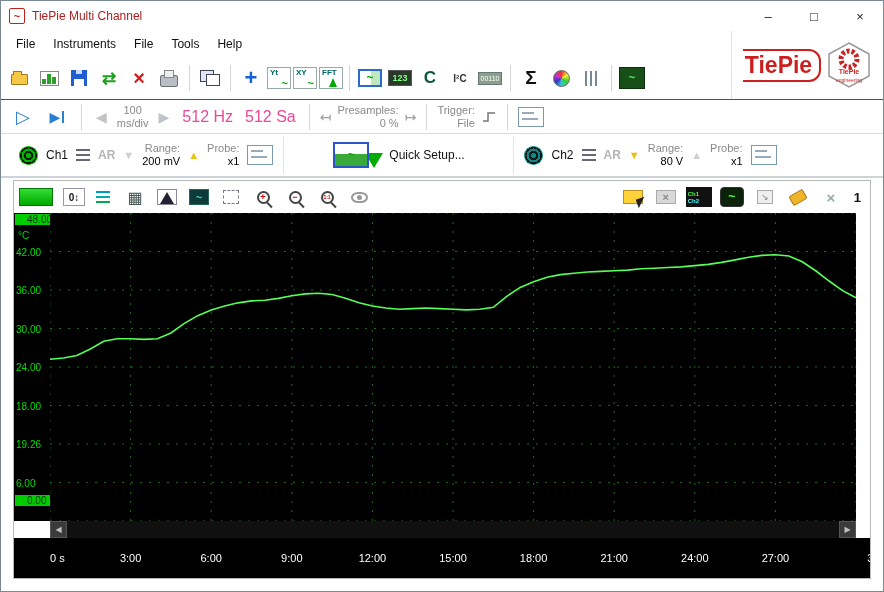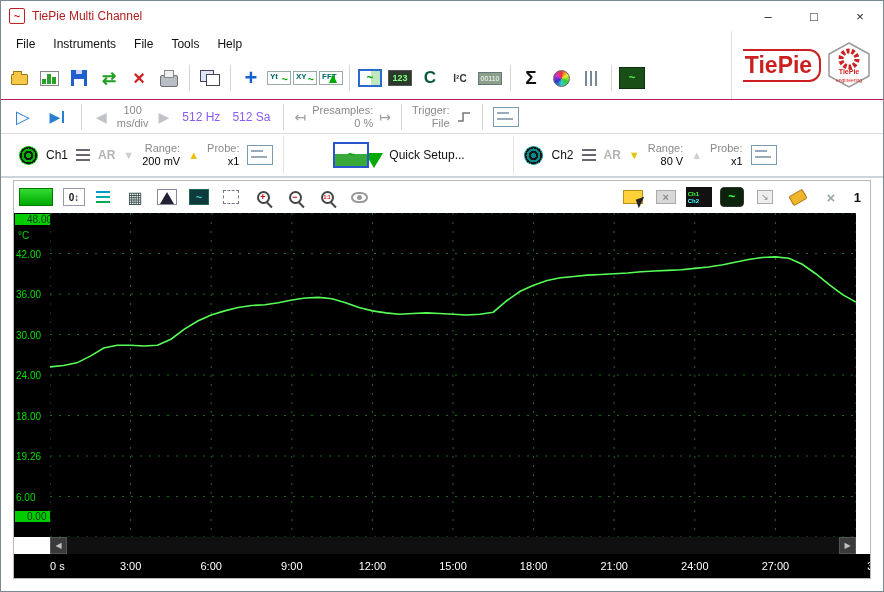--- a/index.html
+++ b/index.html
@@ -30,21 +30,21 @@
   .floppy::before{content:"";position:absolute;left:3px;right:3px;bottom:0;height:7px;background:#fff}
   .floppy::after{content:"";position:absolute;left:5px;right:5px;top:0;height:4px;background:#cfd8ff}
   .g-refresh{color:#1f9f1f;font-size:17px;font-weight:bold}
   .g-del{color:#d02020;font-size:20px;font-weight:bold;line-height:1}
   .printer{width:18px;height:12px;background:#b8bec4;border:1px solid #6a7076;border-radius:2px;position:relative;margin-top:5px}
   .printer::before{content:"";position:absolute;top:-6px;left:3px;right:3px;height:6px;background:#efefef;border:1px solid #888}
   .combine{position:relative;width:20px;height:16px}
   .combine::before{content:"";position:absolute;left:0;top:0;width:12px;height:10px;border:1px solid #445;background:#dce6f8}
   .combine::after{content:"";position:absolute;right:0;bottom:0;width:12px;height:10px;border:1px solid #445;background:#fff}
   .g-add{color:#1560d0;font-size:22px;font-weight:bold;line-height:1}
-  .minigraph{width:24px;height:14px;border:1px solid #9aa;background:#fff}
+  .minigraph{width:24px;height:22px;border:1px solid #9aa;background:#fff}
   .minigraph b{position:absolute;top:0;left:2px;font-size:8px;color:#066}
   .minigraph i{position:absolute;bottom:-1px;right:2px;color:#0a0;font-style:normal;font-weight:bold;font-size:11px}
   .minigraph .fftpk{position:absolute;bottom:1px;left:9px;width:0;height:0;border-left:4px solid transparent;border-right:4px solid transparent;border-bottom:9px solid #0a0}
   .stream{width:24px;height:18px;border:2px solid #2a6ad0;background:linear-gradient(90deg,#fff 55%,#bfe8bf 55%);color:#0a0;font-weight:bold;display:flex;align-items:center;justify-content:center}
   .meter{width:24px;height:16px;background:#2a3a2a;display:flex;align-items:center;justify-content:center;border:1px solid #555}
   .meter b{color:#7fff7f;font-size:9px}
   .g-gauge{color:#0a5a3a;font-size:17px;font-weight:bold}
   .g-i2c{color:#333;font-size:10px;font-weight:bold}
   .binary{background:#8aa08a;color:#fff;font-size:7px;padding:2px 2px;border:1px solid #677}
   .g-sum{font-size:19px;font-weight:bold;color:#111}
@@ -59,21 +59,21 @@
   .toolbar2{height:34px;flex:0 0 auto;display:flex;align-items:center;border-bottom:1px solid #dcdcdc;padding:0 8px;gap:6px}
   .g-play{color:#2a7fd0;font-size:18px;line-height:1}
   .oneshot{display:flex;align-items:center;color:#2a7fd0;font-size:14px}
   .oneshot::after{content:"";width:2px;height:12px;background:#2a7fd0;display:inline-block;margin-left:2px}
   .chev{color:#c0c4c8;font-size:14px;padding:0 4px}
   .stack{display:flex;flex-direction:column;align-items:flex-end;line-height:1.15;font-size:11px}
   .stack.c{align-items:center}
   .stack .lbl{color:#8a8a8a}
   .stack .val{color:#000}
   .stack.dim .val{color:#8a8a8a}
-  .rate{font-size:12px;color:#8b5cf6;padding:0 3px}
+  .rate{font-size:16px;color:#ec4899;padding:0 3px}
   .pre-arrow{color:#9aa0a6;font-size:14px}
   .panel-btn{width:26px;height:20px;border:1px solid #7a9ab0;background:#fff;position:relative;flex:0 0 auto}
   .panel-btn::before{content:"";position:absolute;left:3px;top:4px;width:12px;height:2px;background:#9ab}
   .panel-btn::after{content:"";position:absolute;left:3px;top:10px;width:16px;height:2px;background:#9ab}
 
   
   .channelbar{height:44px;flex:0 0 auto;display:flex;align-items:center;border-bottom:2px solid #ccd4da;padding:2px 8px}
   .ch-group{display:flex;align-items:center;gap:8px;padding:0 10px;height:100%;border-right:1px solid #e4e4e4}
   .ch-group:last-child{border-right:none}
   .target{width:19px;height:19px;border-radius:50%;flex:0 0 auto}
@@ -126,21 +126,21 @@
   .ytick.mid{transform:translateY(-50%)}
   .ytick.limit{background:#00cc00;color:#063306;padding:0 12px;left:1px}
   .yunit{position:absolute;left:4px;top:17px;color:#00dd00;font-size:10px}
   .plot{flex:1;background:#000;position:relative;min-width:0}
   #plot-svg{position:absolute;inset:0;width:100%;height:100%;display:block}
 
   .scroll-row{height:17px;flex:0 0 auto;display:flex;margin-left:36px;margin-right:14px;background:#101010;align-items:stretch}
   .sbtn{width:17px;background:#3a3a3a;color:#c0c0c0;font-size:8px;display:flex;align-items:center;justify-content:center;border:1px solid #555}
   .strack{flex:1}
 
-  .time-axis{height:24px;flex:0 0 auto;background:#000;position:relative;overflow:hidden}
+  .time-axis{height:40px;flex:0 0 auto;background:#000;position:relative;overflow:hidden}
   .time-labels{position:absolute;left:36px;right:14px;top:0;bottom:0}
   .xtick{position:absolute;top:50%;transform:translate(-50%,-50%);color:#fff;font-size:11px;white-space:nowrap}
 </style>
 </head>
 <body>
 
 <div class="window">
 
   <div class="titlebar">
     <span class="app-ic">~</span>

